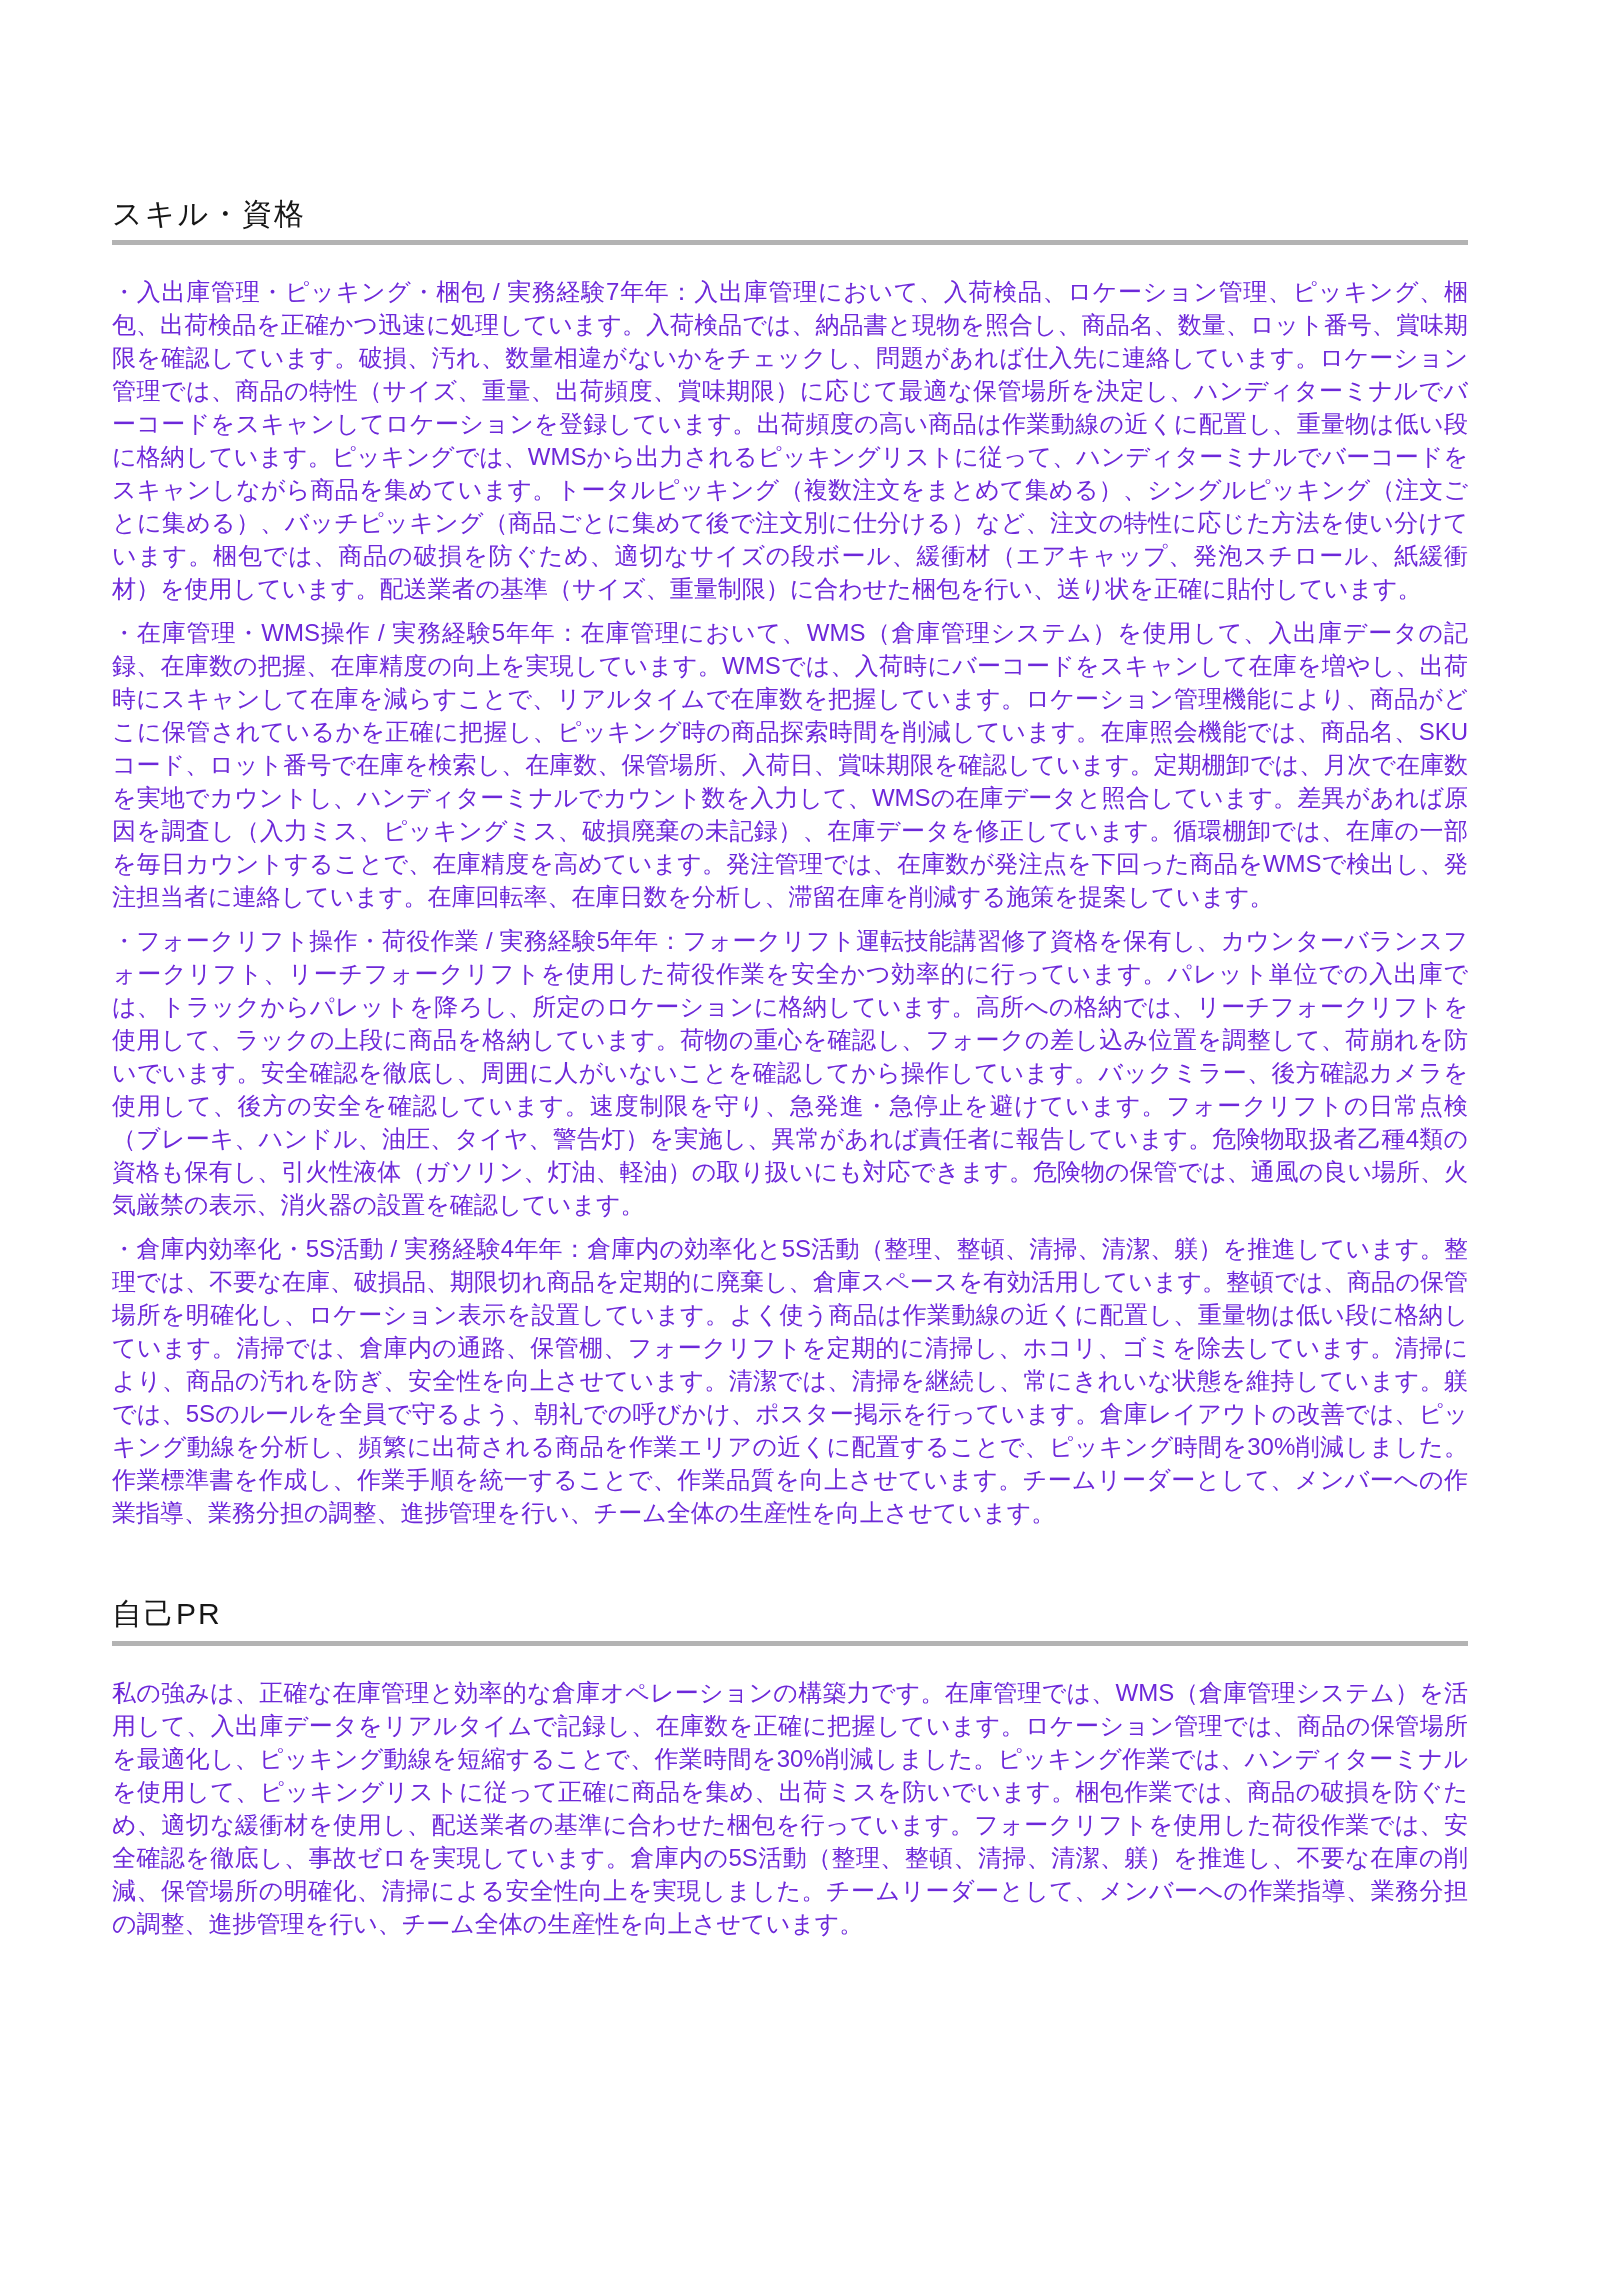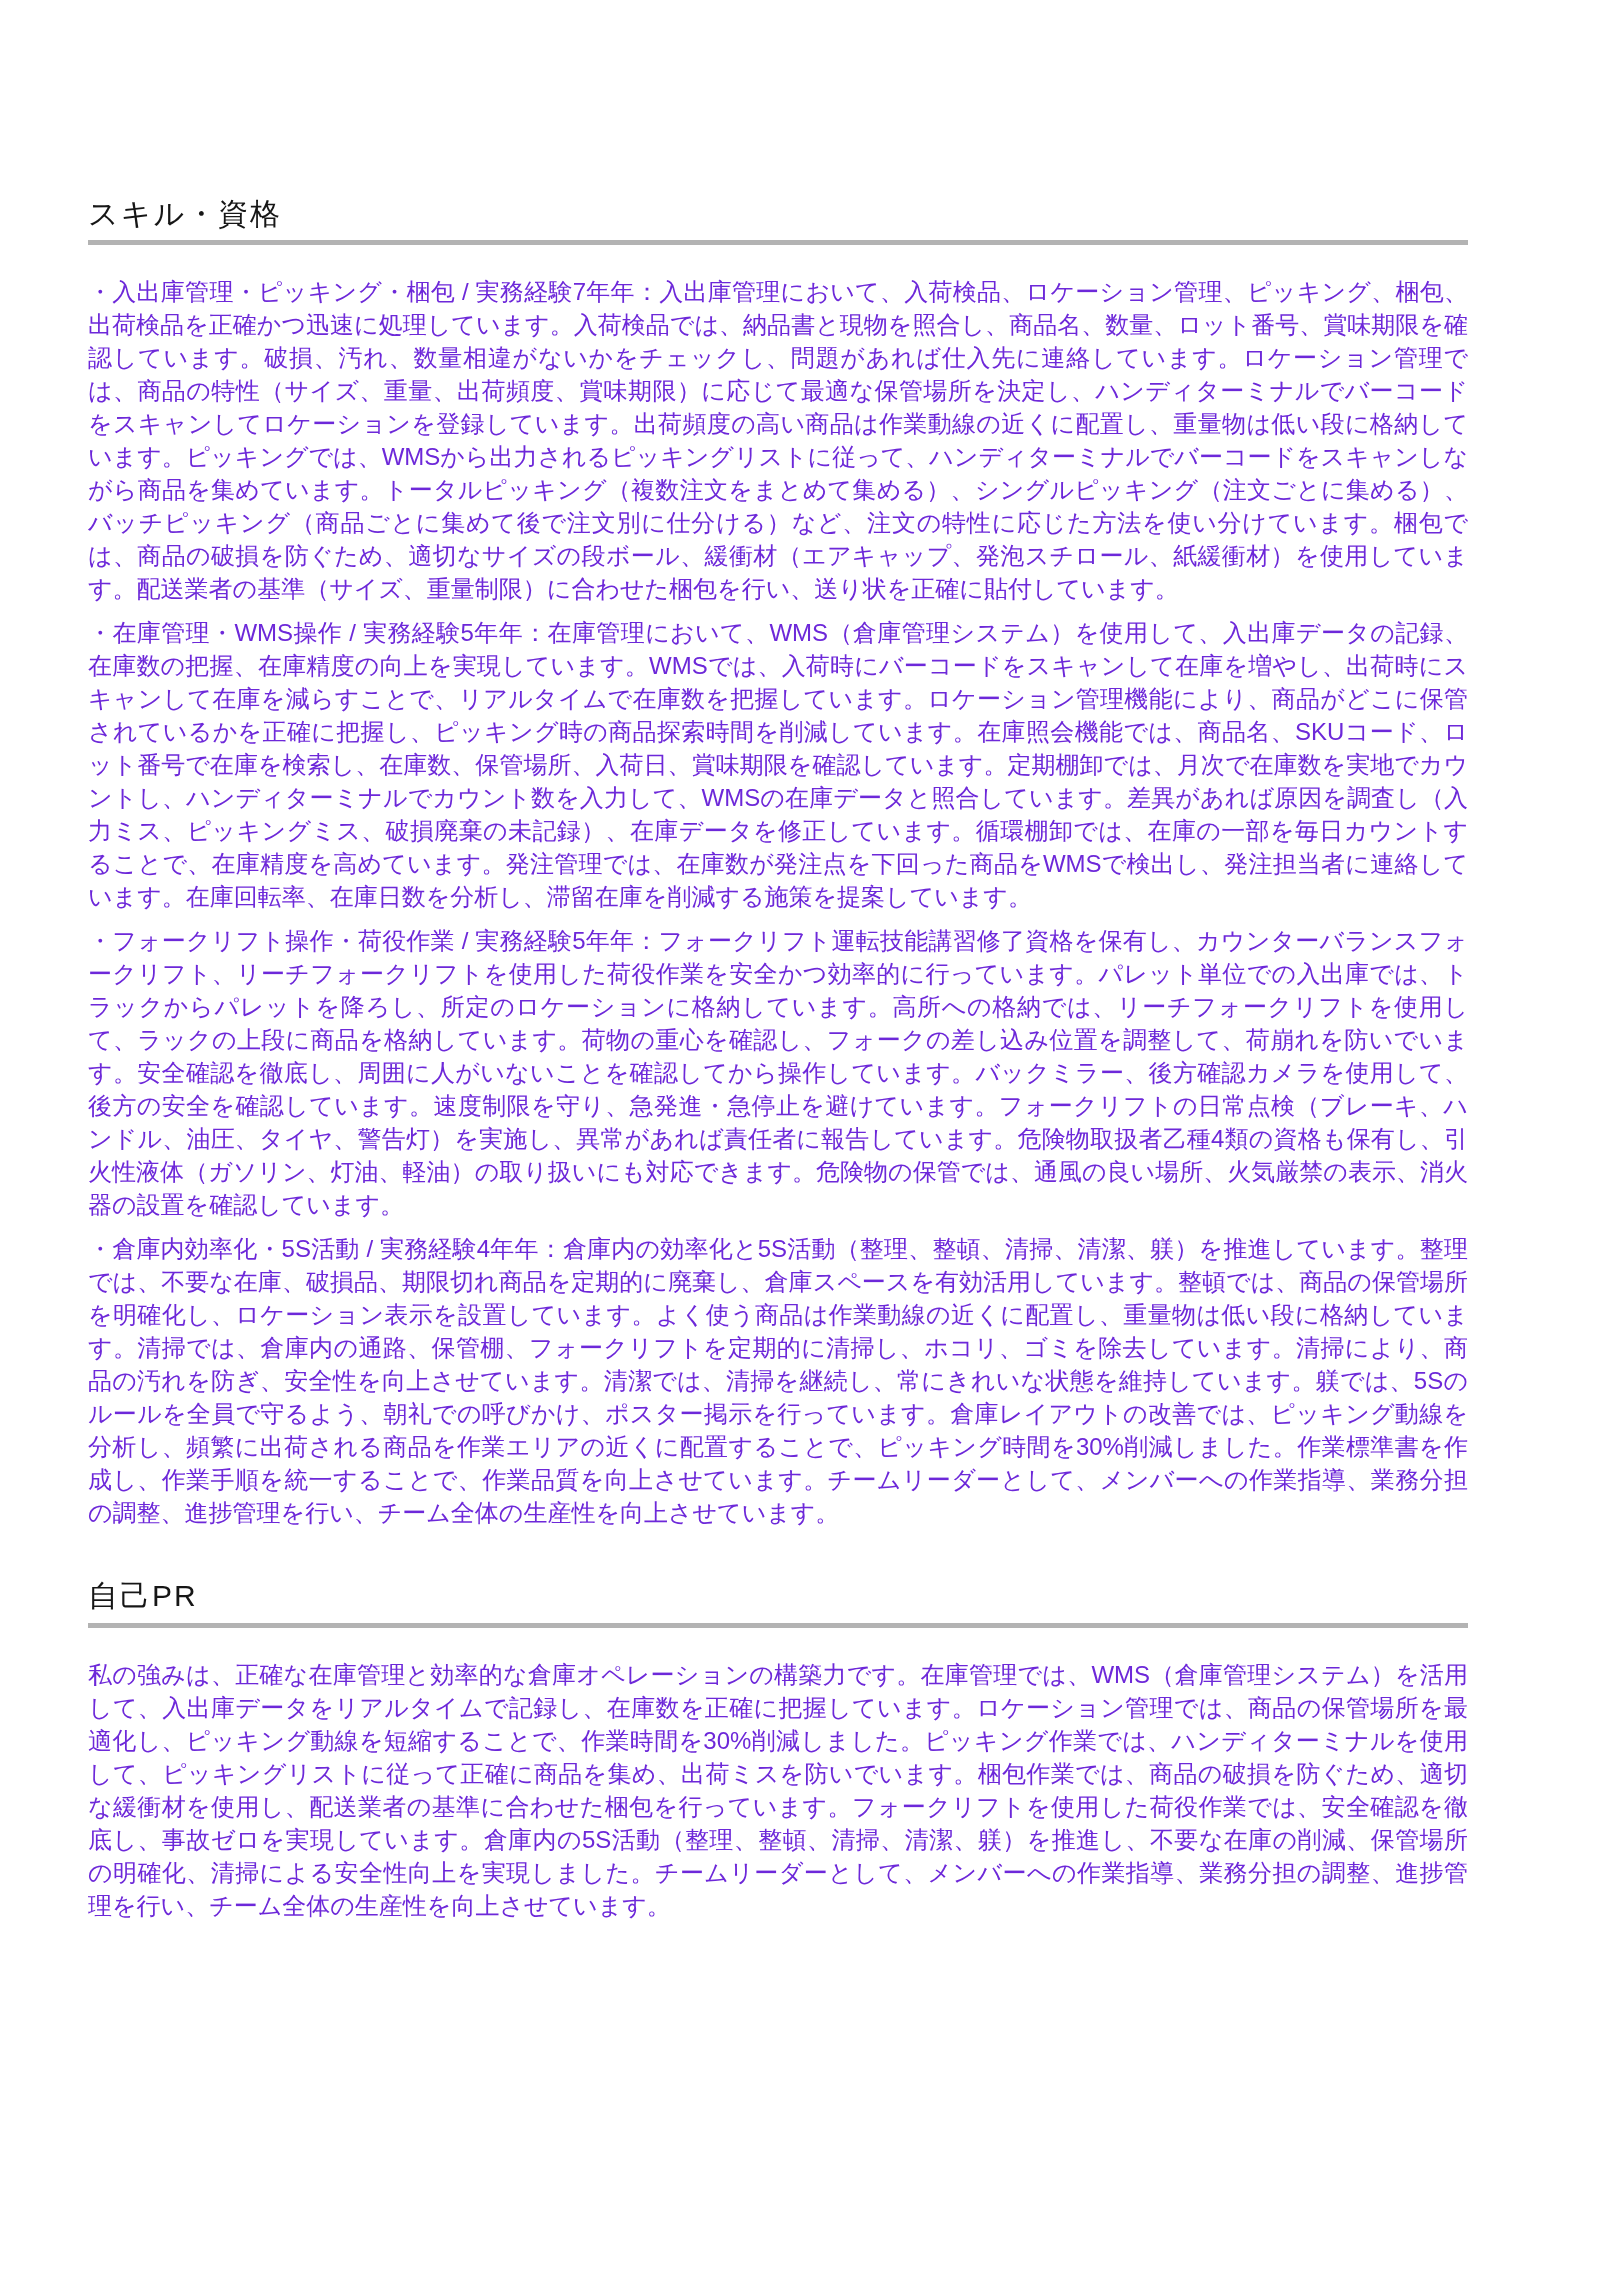--- a/index.html
+++ b/index.html
@@ -11,21 +11,21 @@
     height: 2295px;
     background: #ffffff;
     font-family: "Liberation Sans", sans-serif;
     color: #141414;
     -webkit-font-smoothing: antialiased;
   }
   .page {
     box-sizing: border-box;
     width: 1623px;
     height: 2295px;
-    padding: 196px 155px 0 88px;
+    padding: 196px 155px 0 112px;
   }
   .doc-section {
     display: block;
   }
   .section-heading {
     font-size: 30px;
     line-height: 35px;
     font-weight: 400;
     letter-spacing: 2px;
     color: #161616;
@@ -44,21 +44,21 @@
     font-size: 24px;
     line-height: 33px;
     margin: 0 0 11px 0;
     text-align: justify;
     color: #6d28d9;
   }
   .para:last-child {
     margin-bottom: 0;
   }
   .pr-section {
-    margin-top: 49px;
+    margin-top: 67px;
   }
 </style>
 </head>
 <body>
 
 <main class="page">
 
   <section class="doc-section">
     <h1 class="section-heading">スキル・資格</h1>
     <div class="heading-rule" style="background: rgb(179, 179, 179);"></div>

